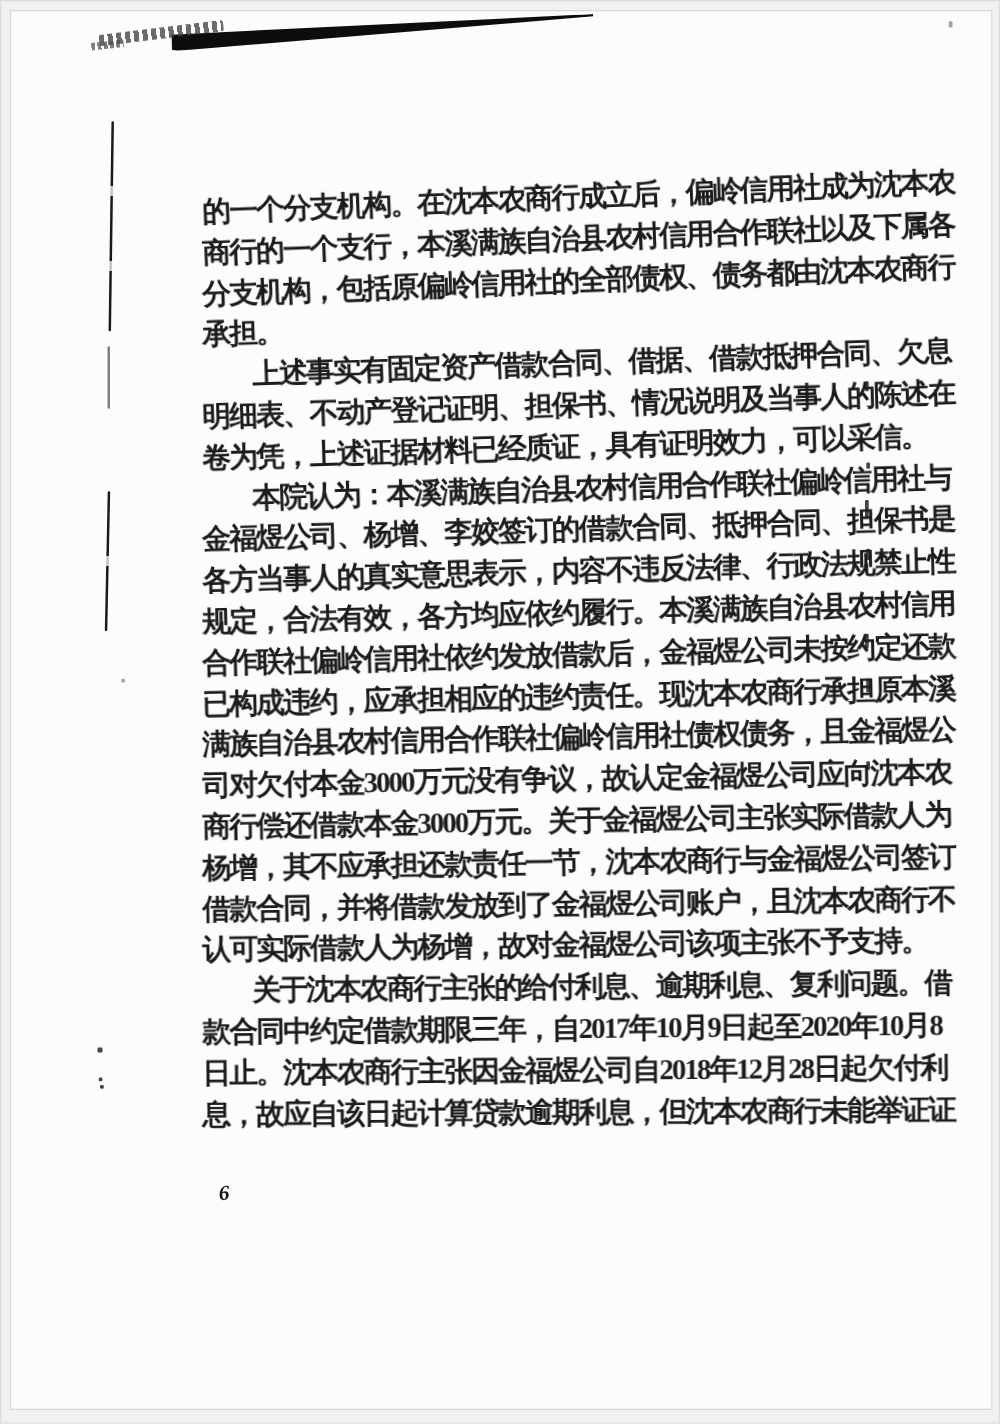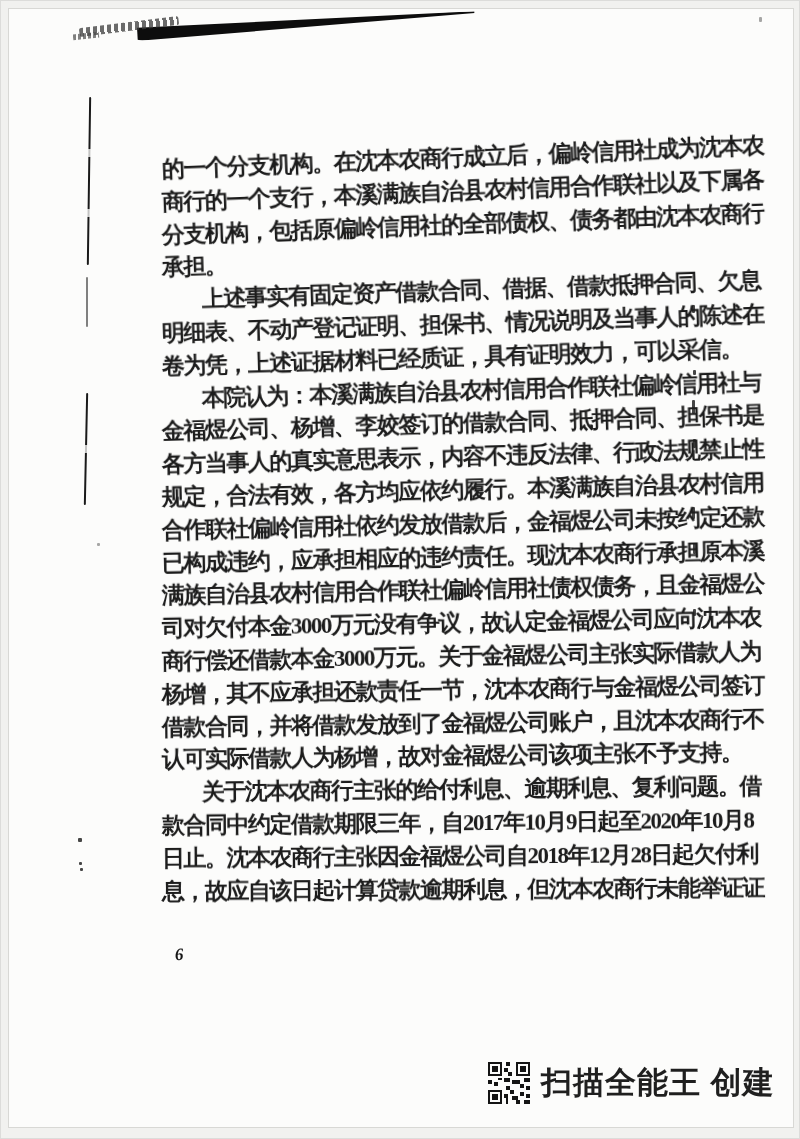--- a/index.html
+++ b/index.html
@@ -140,36 +140,15 @@
       <div class="text-line" style="transform: rotate(-0.793182deg);">借款合同，并将借款发放到了金福煜公司账户，且沈本农商行不</div>
       <div class="text-line" style="transform: rotate(-0.704545deg);">认可实际借款人为杨增，故对金福煜公司该项主张不予支持。</div>
       <div class="text-line indent" style="transform: rotate(-0.615909deg);">关于沈本农商行主张的给付利息、逾期利息、复利问题。借</div>
       <div class="text-line" style="transform: rotate(-0.527273deg);">款合同中约定借款期限三年，自2017年10月9日起至2020年10月8</div>
       <div class="text-line" style="transform: rotate(-0.438636deg);">日止。沈本农商行主张因金福煜公司自2018年12月28日起欠付利</div>
       <div class="text-line" style="transform: rotate(-0.35deg);">息，故应自该日起计算贷款逾期利息，但沈本农商行未能举证证</div>
     </div>
 
     <div class="page-number">6</div>
 
-    <div class="watermark">
-      <svg class="qr" width="42" height="46" viewBox="0 0 21 21" shape-rendering="crispEdges" aria-hidden="true">
-        <g fill="#141414">
-          <path d="M0 0h7v7H0z"></path>
-            <path d="M14 0h7v7h-7z"></path>
-            <path d="M0 14h7v7H0z"></path>
-        </g>
-        <g fill="#fcfcfb">
-          <path d="M1 1h5v5H1z"></path>
-            <path d="M15 1h5v5h-5z"></path>
-            <path d="M1 15h5v5H1z"></path>
-        </g>
-        <g fill="#141414">
-          <path d="M2 2h3v3H2z"></path>
-            <path d="M16 2h3v3h-3z"></path>
-            <path d="M2 16h3v3H2z"></path>
-          <path d="M9 0h2v2H9zM8 3h2v2H8zM10 5h2v2h-2zM8 8h3v2H8zM12 9h2v2h-2zM0 9h2v2H0zM3 10h2v2H3zM5 8h2v1H5zM14 9h2v2h-2zM18 8h3v2h-3zM16 11h2v2h-2zM19 12h2v2h-2zM9 12h2v2H9zM11 14h2v2h-2zM8 16h2v2H8zM12 17h3v2h-3zM16 15h2v2h-2zM19 16h2v2h-2zM14 19h2v2h-2zM18 19h3v2h-3zM9 18h1v3H9z"></path>
-        </g>
-      </svg>
-      <span class="wm-text">扫描全能王 创建</span>
-    </div>
 
   </div>
 </div>
 
 </body></html>

